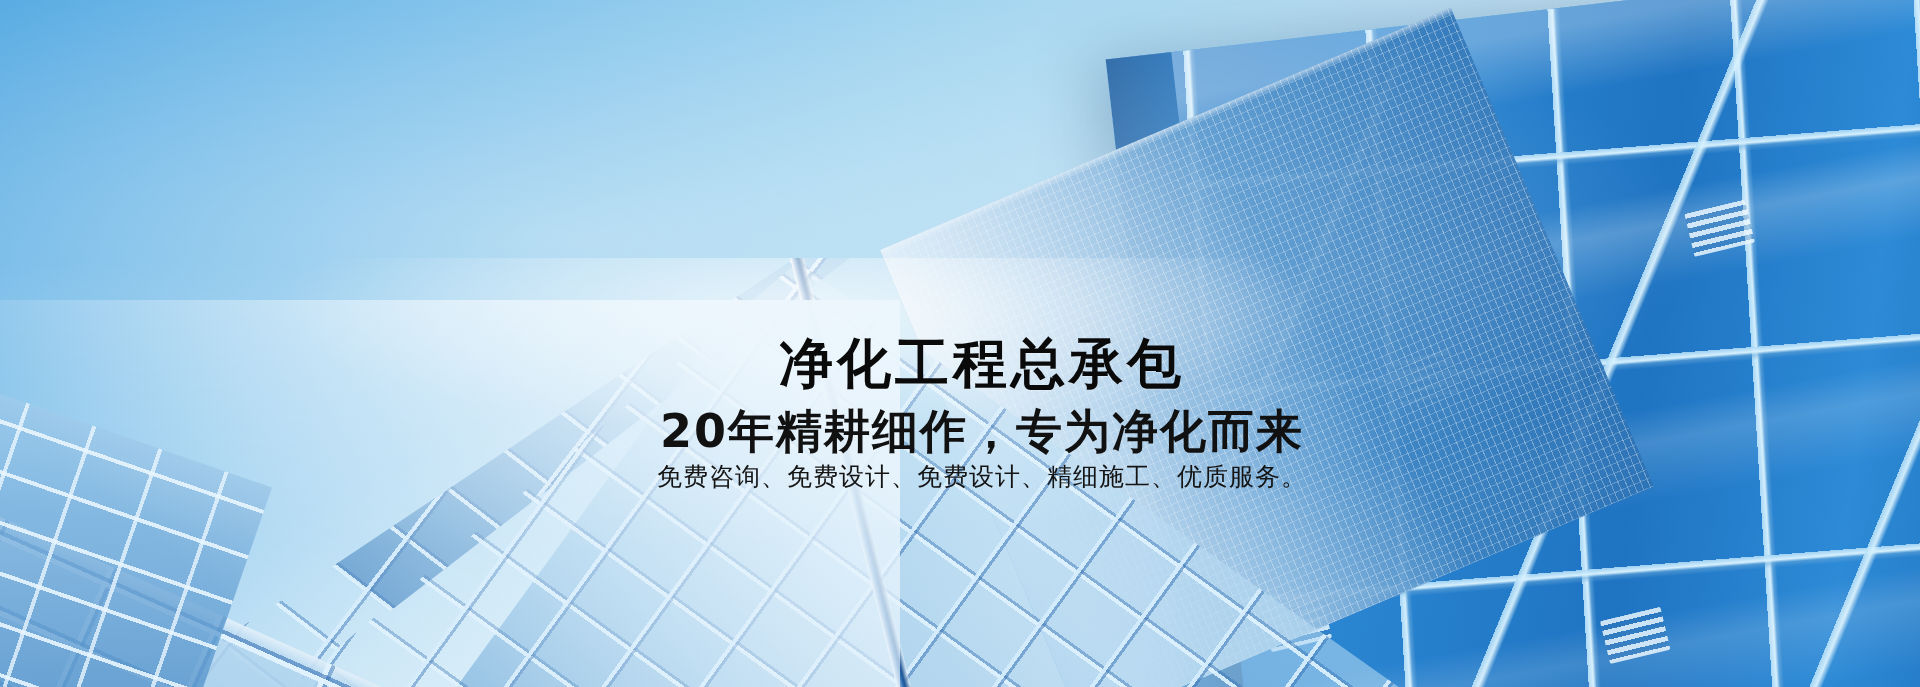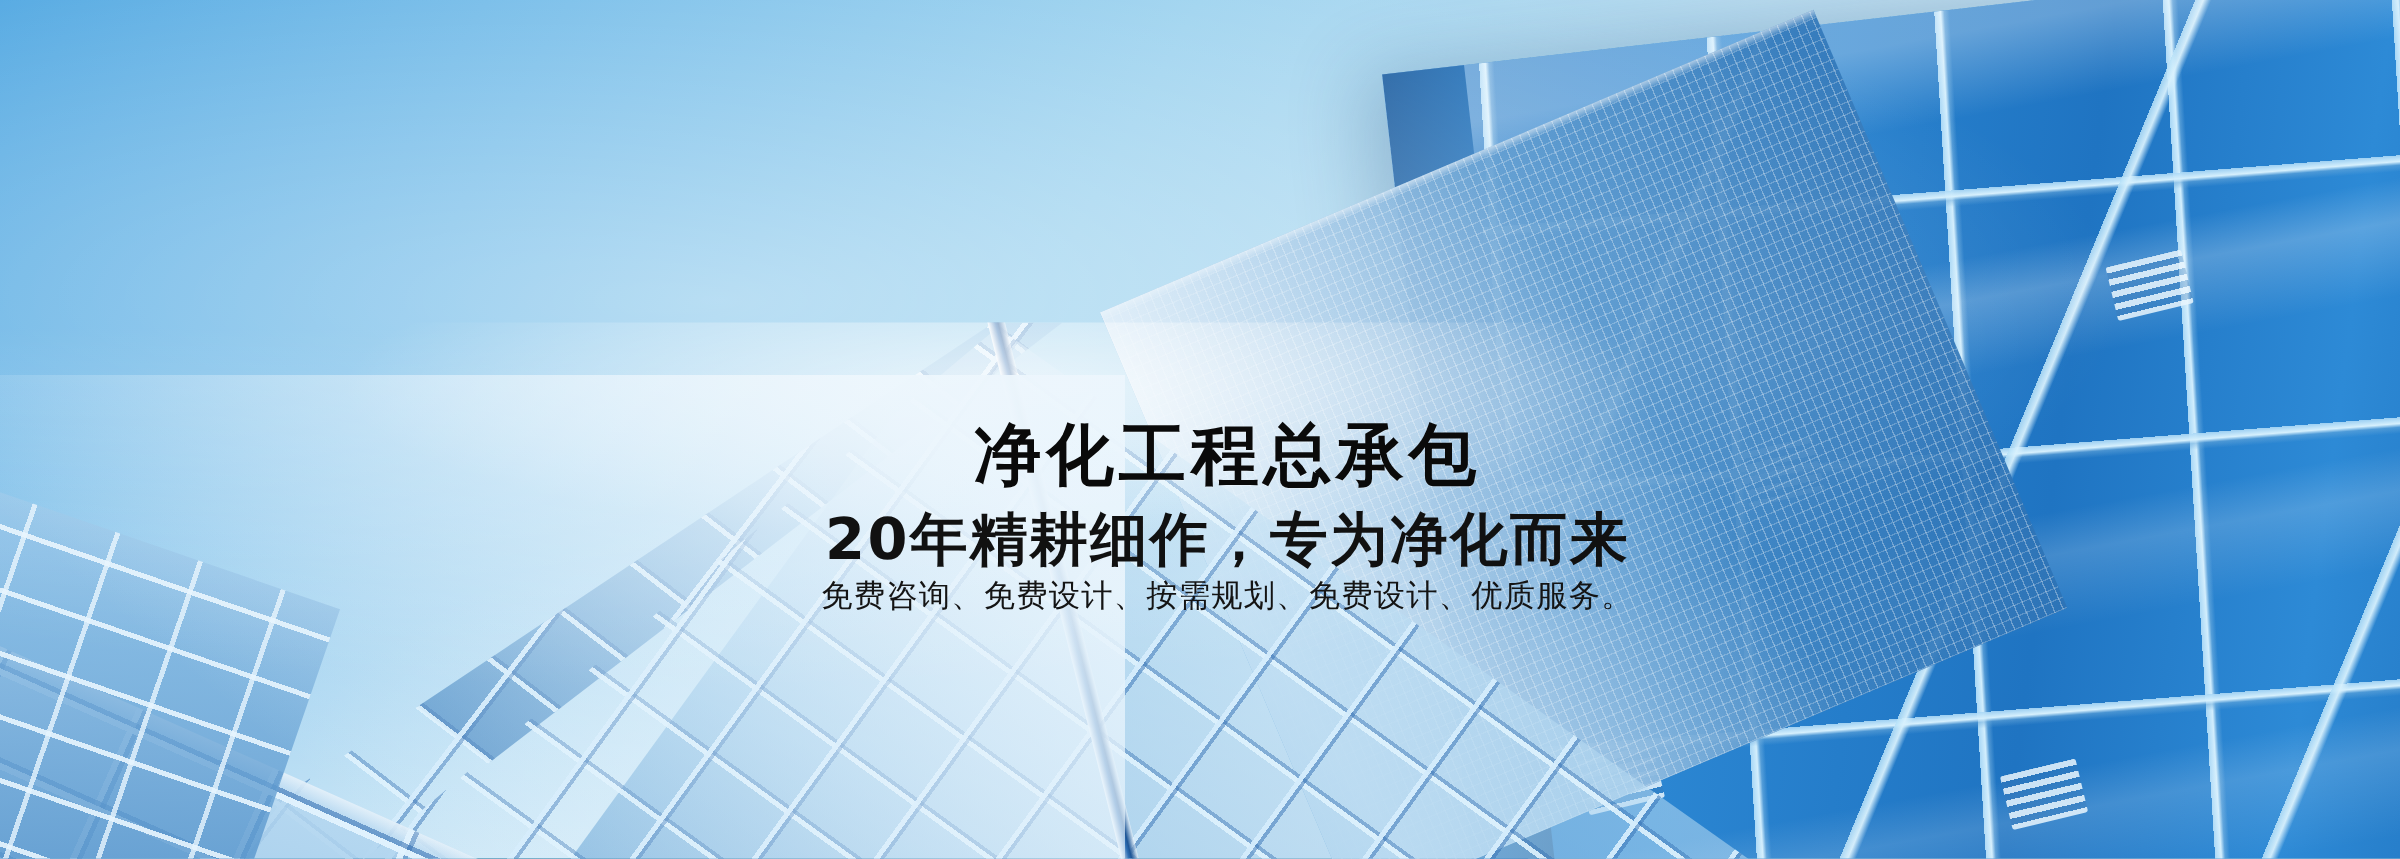--- a/index.html
+++ b/index.html
@@ -298,16 +298,16 @@
   <div class="left-sliver glass">
     <div class="sgrid"></div>
   </div>
   <div class="left-fog"></div>
 
   <div class="global-haze"></div>
 
   <div class="copy">
     <div class="headline">净化工程总承包</div>
     <div class="subline">20年精耕细作，专为净化而来</div>
-    <div class="tagline">免费咨询、免费设计、按需规划、免费设计、优质服务。</div>
+    <div class="tagline">免费咨询、免费设计、免费设计、精细施工、优质服务。</div>
   </div>
 
 </div>
 
 </body></html>

